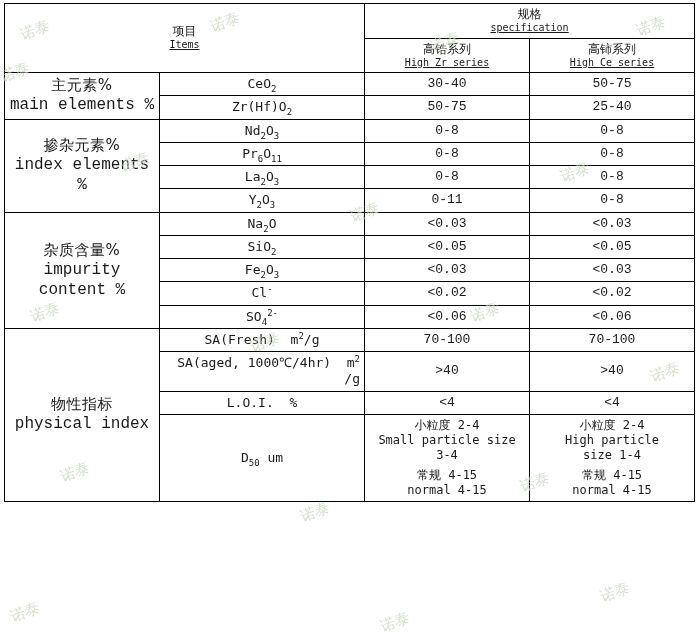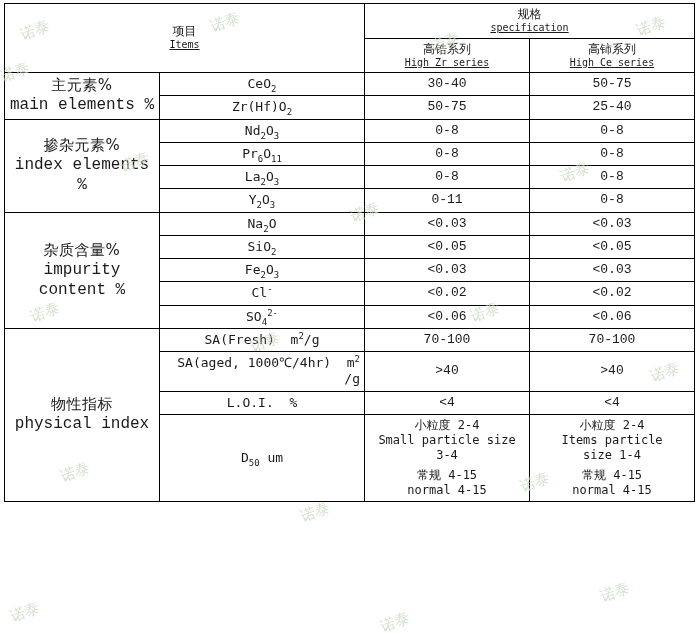--- a/index.html
+++ b/index.html
@@ -237,21 +237,21 @@
         <td class="mix cell-lines pad-lg">
           <div>小粒度 2-4</div>
           <div>Small particle size</div>
           <div>3-4</div>
           <div style="height:5px"></div>
           <div>常规 4-15</div>
           <div>normal 4-15</div>
         </td>
         <td class="mix cell-lines pad-lg">
           <div>小粒度 2-4</div>
-          <div>Items particle</div>
+          <div>High particle</div>
           <div>size 1-4</div>
           <div style="height:5px"></div>
           <div>常规 4-15</div>
           <div>normal 4-15</div>
         </td>
       </tr>
     </tbody>
   </table>
 </div>
 

